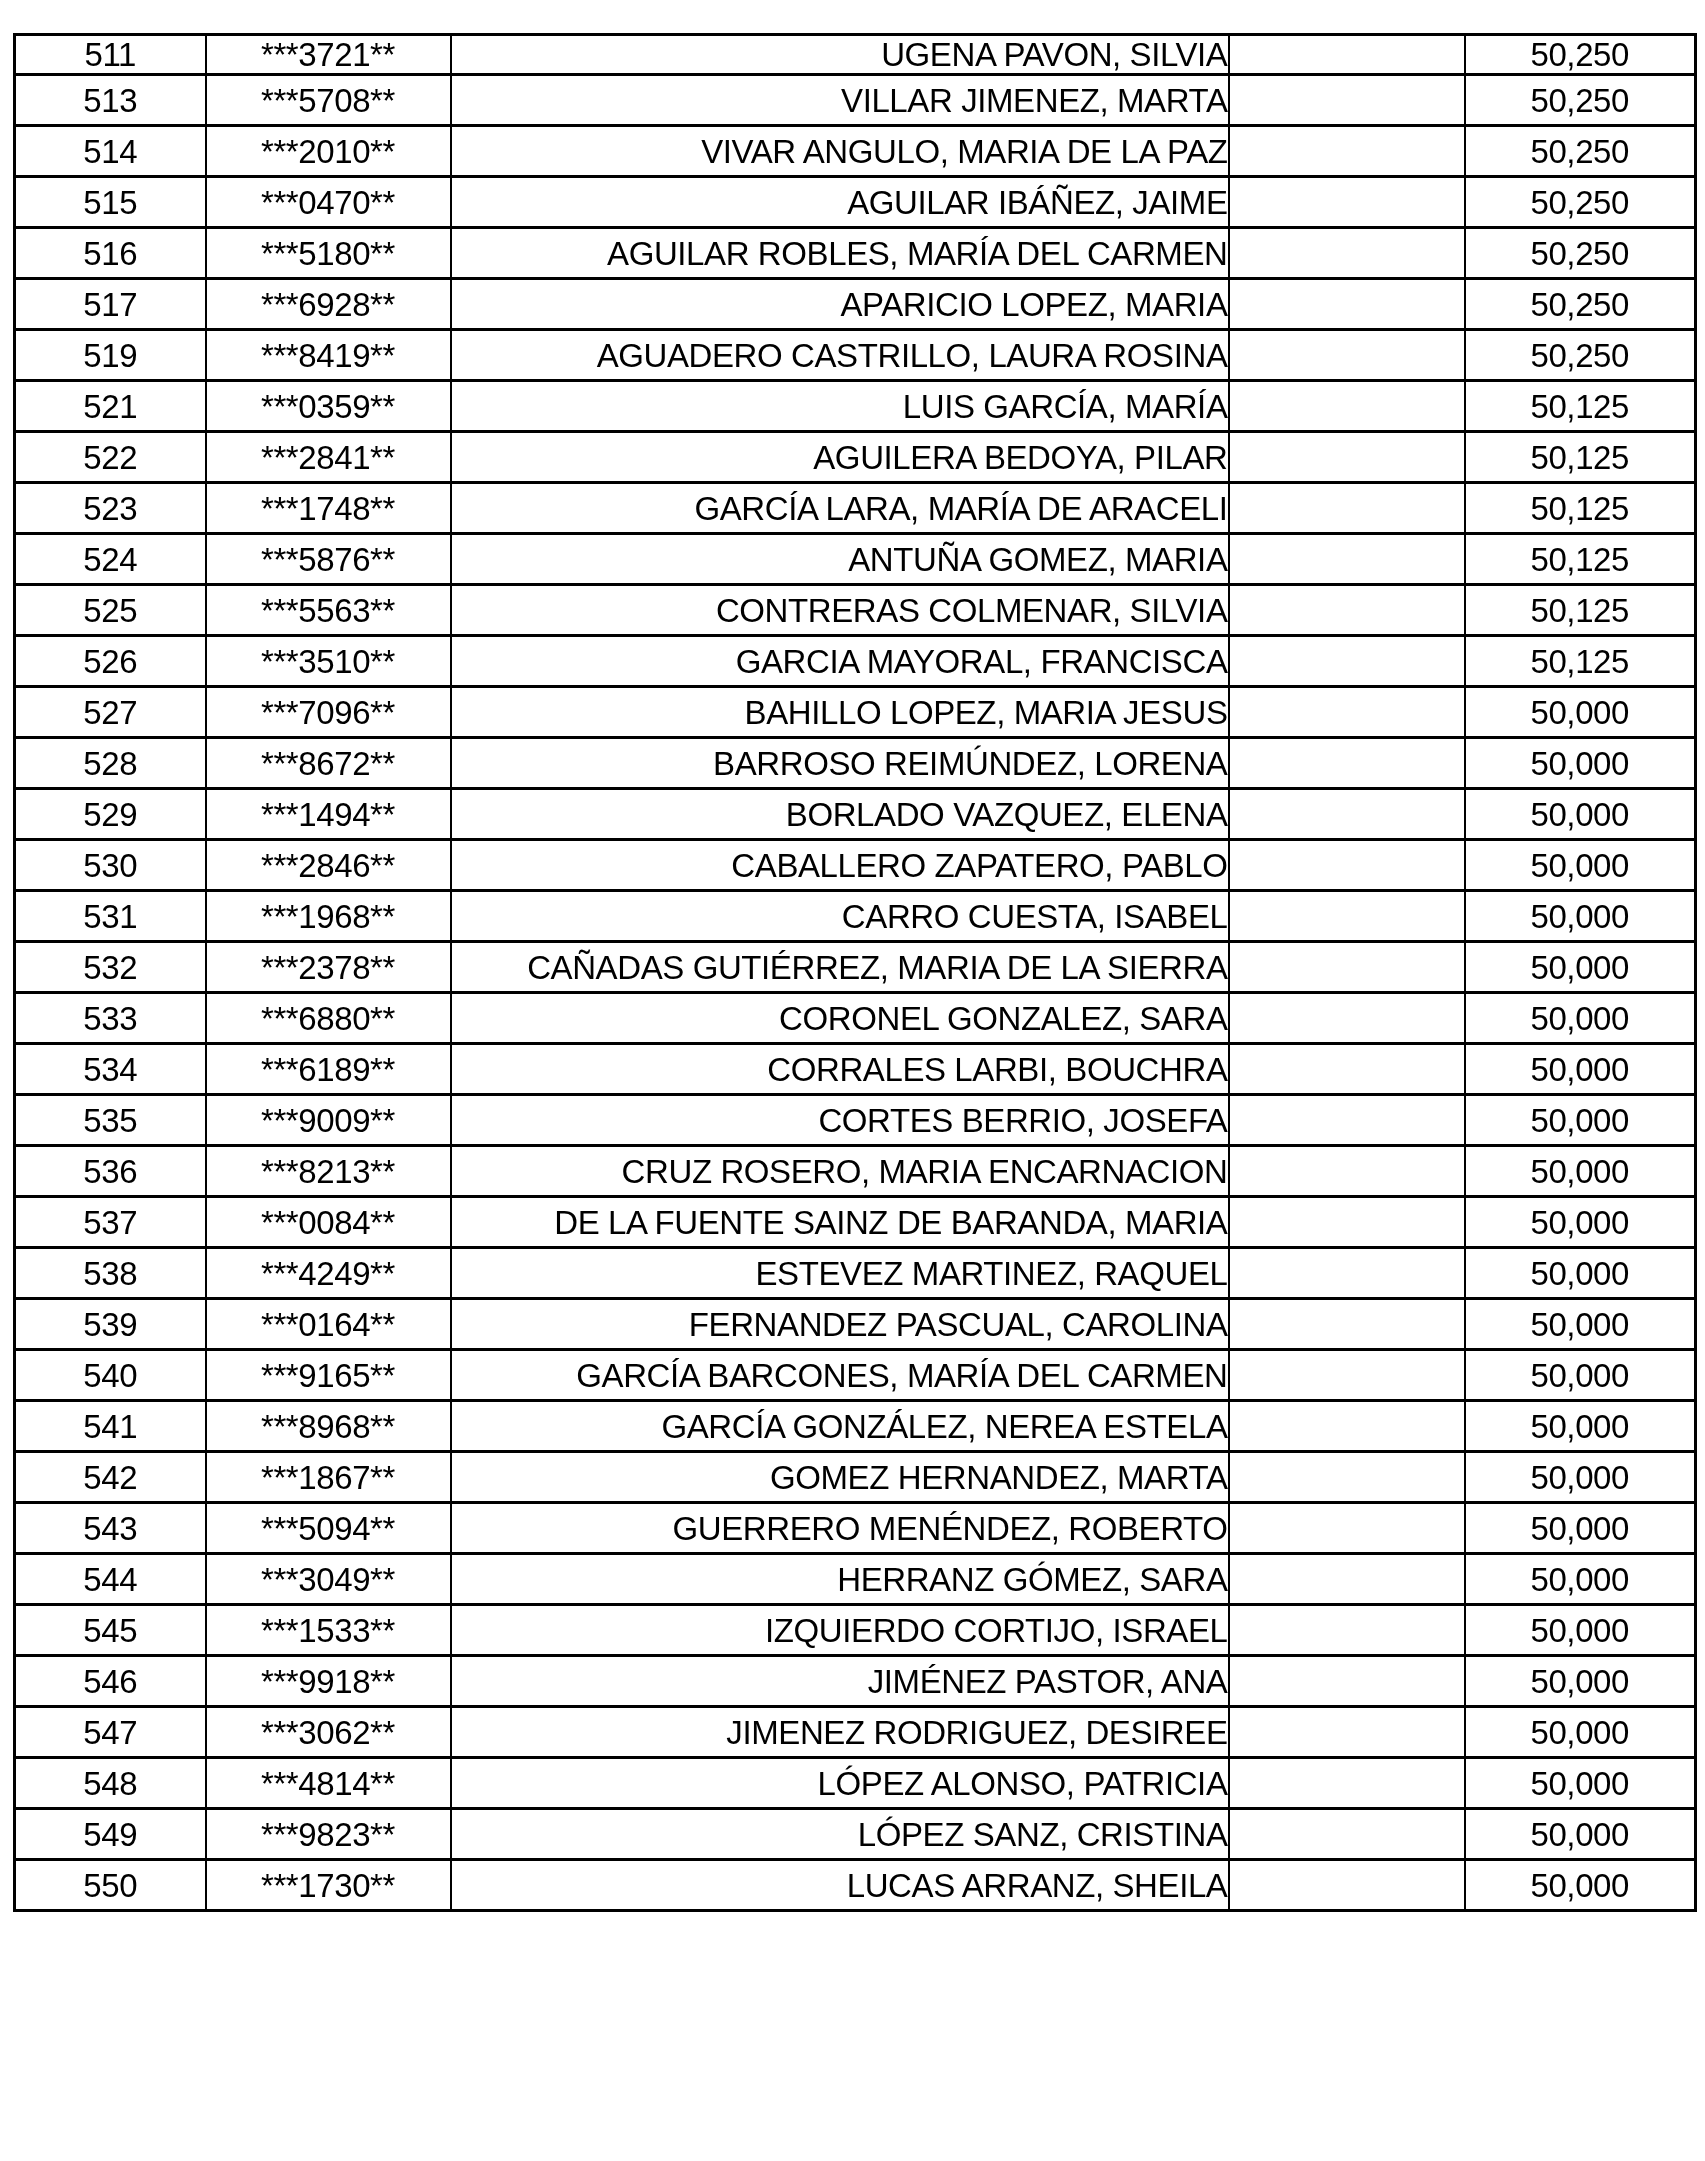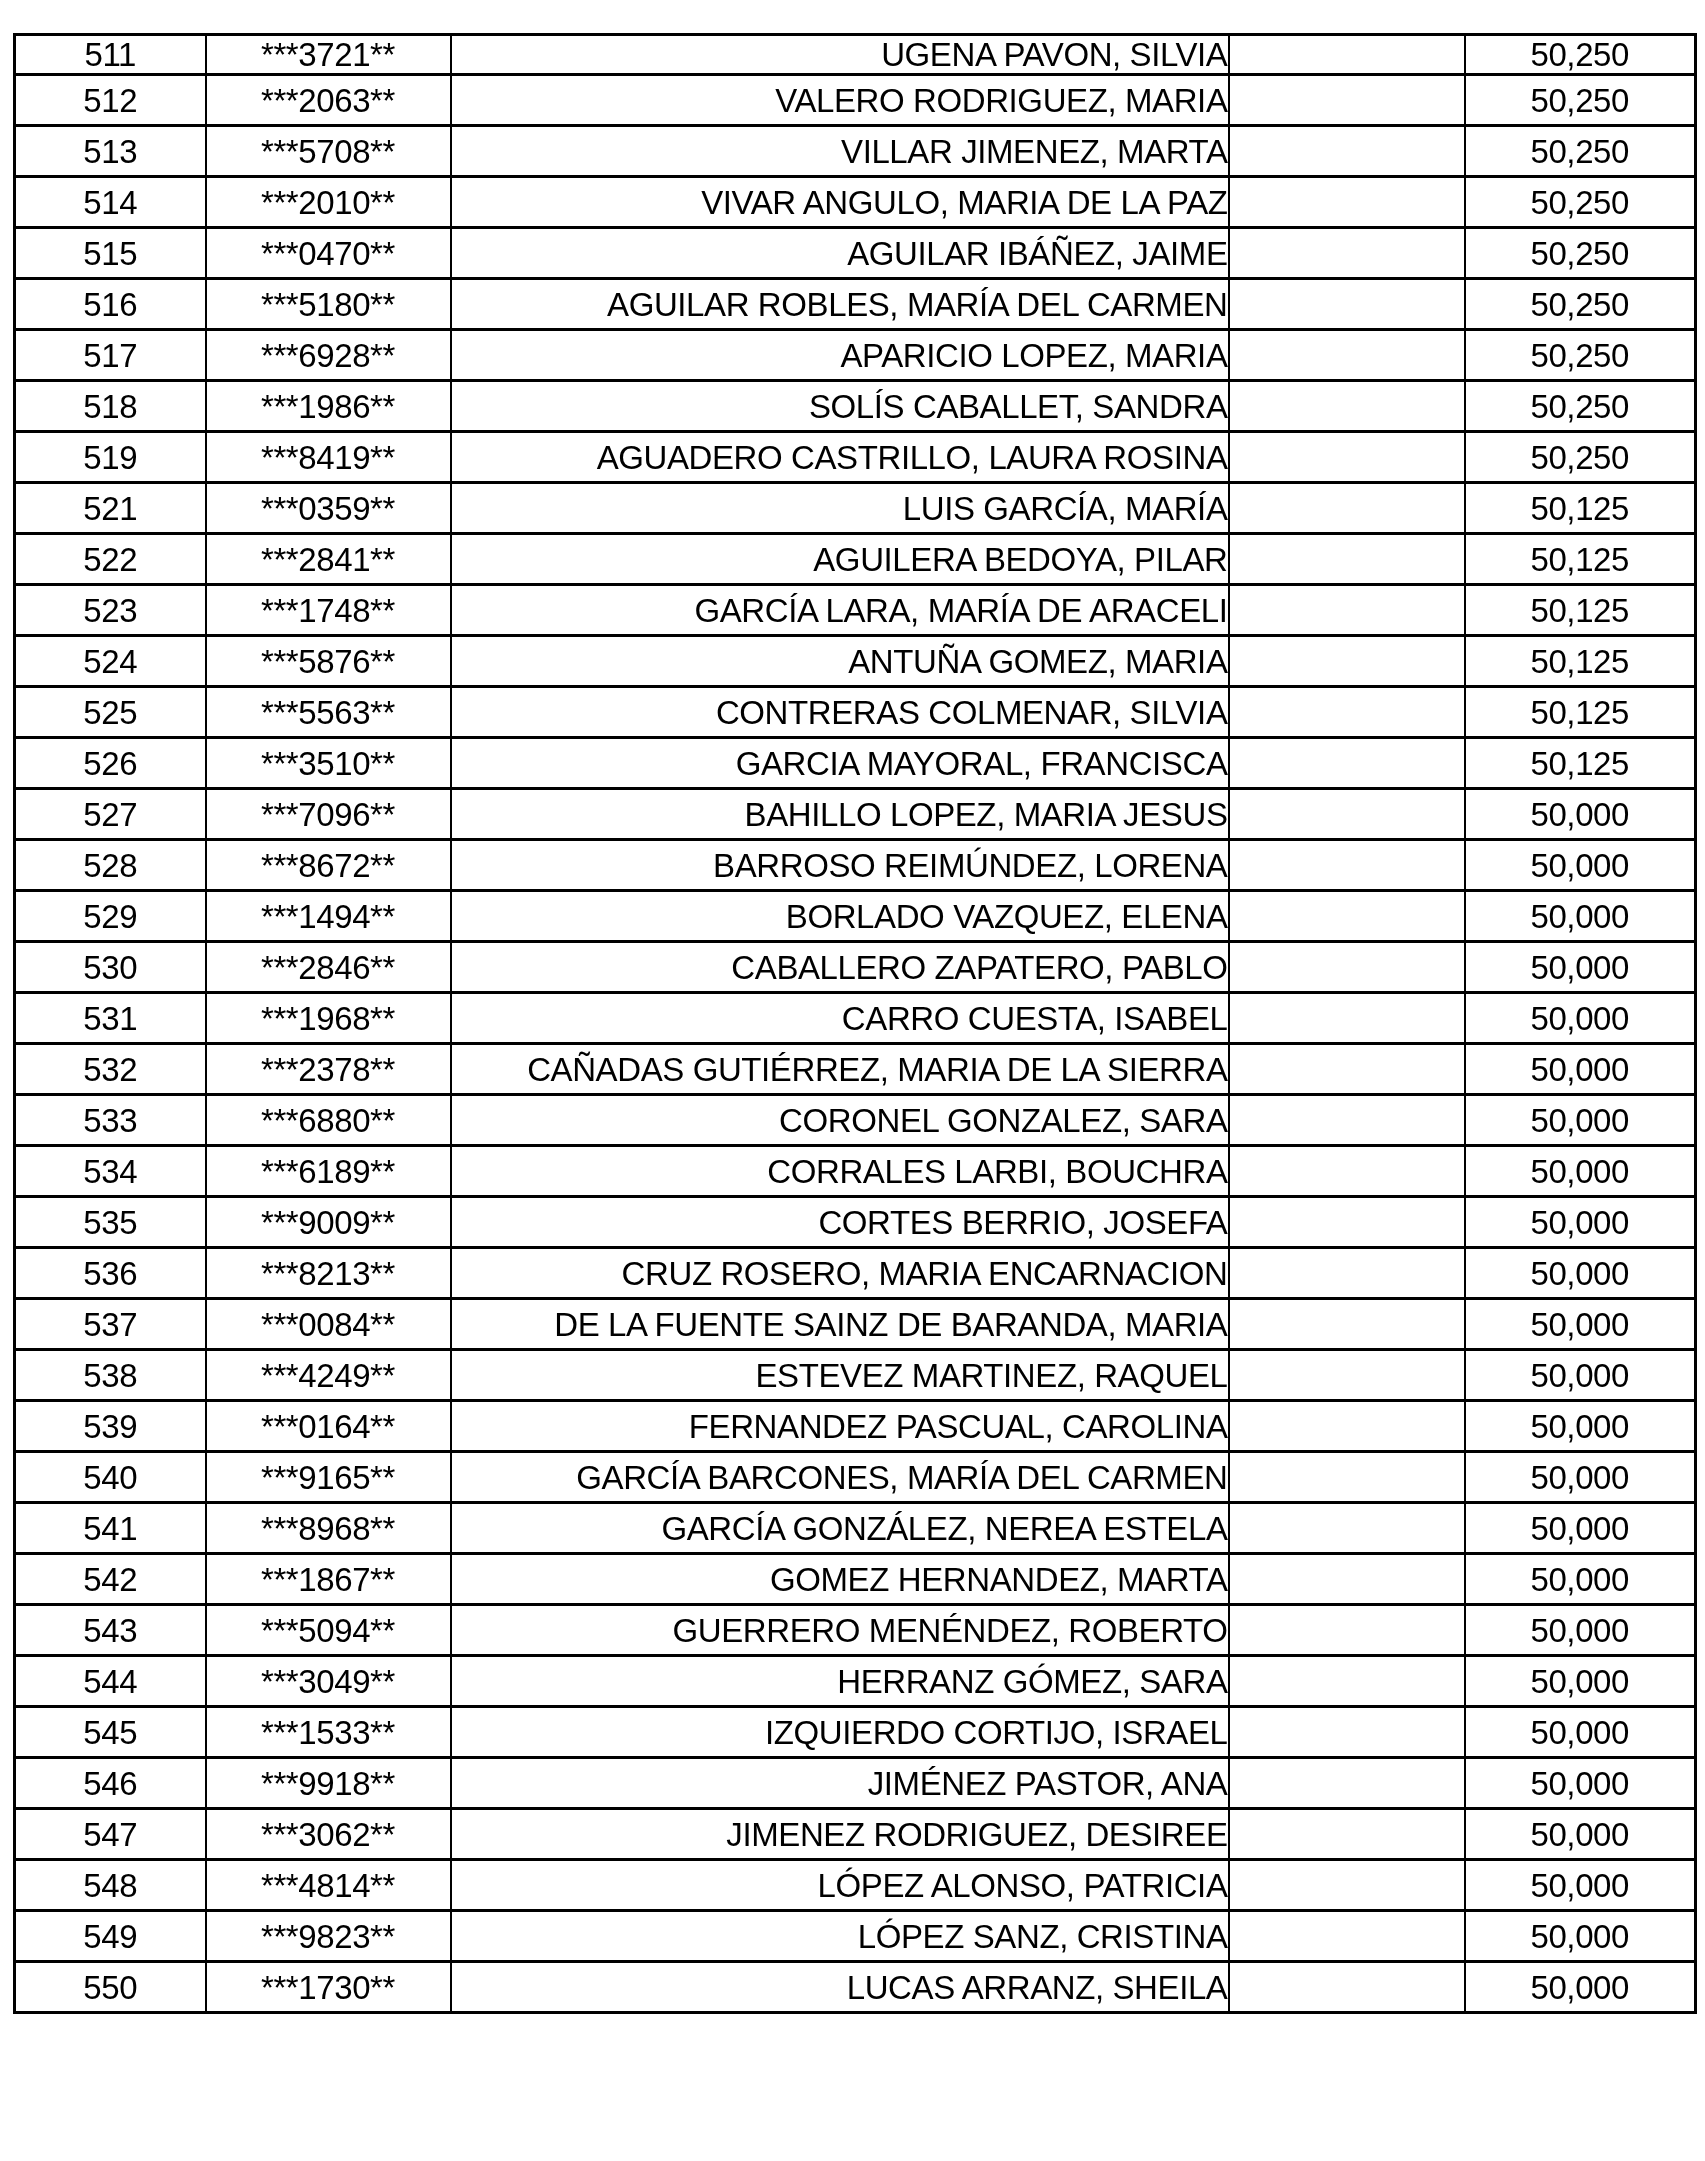--- a/index.html
+++ b/index.html
@@ -70,27 +70,20 @@
     </colgroup>
     <tbody id="roster-body">
         <tr>
           <td class="rank-cell">511</td>
           <td class="id-cell">***3721**</td>
           <td class="name-cell">UGENA PAVON, SILVIA</td>
           <td class="empty-cell"></td>
           <td class="score-cell">50,250</td>
         </tr>
         <tr>
-          <td class="rank-cell">512</td>
-          <td class="id-cell">***2063**</td>
-          <td class="name-cell">VALERO RODRIGUEZ, MARIA</td>
-          <td class="empty-cell"></td>
-          <td class="score-cell">50,250</td>
-        </tr>
-        <tr>
           <td class="rank-cell">513</td>
           <td class="id-cell">***5708**</td>
           <td class="name-cell">VILLAR JIMENEZ, MARTA</td>
           <td class="empty-cell"></td>
           <td class="score-cell">50,250</td>
         </tr>
         <tr>
           <td class="rank-cell">514</td>
           <td class="id-cell">***2010**</td>
           <td class="name-cell">VIVAR ANGULO, MARIA DE LA PAZ</td>
@@ -108,27 +101,20 @@
           <td class="rank-cell">516</td>
           <td class="id-cell">***5180**</td>
           <td class="name-cell">AGUILAR ROBLES, MARÍA DEL CARMEN</td>
           <td class="empty-cell"></td>
           <td class="score-cell">50,250</td>
         </tr>
         <tr>
           <td class="rank-cell">517</td>
           <td class="id-cell">***6928**</td>
           <td class="name-cell">APARICIO LOPEZ, MARIA</td>
-          <td class="empty-cell"></td>
-          <td class="score-cell">50,250</td>
-        </tr>
-        <tr>
-          <td class="rank-cell">518</td>
-          <td class="id-cell">***1986**</td>
-          <td class="name-cell">SOLÍS CABALLET, SANDRA</td>
           <td class="empty-cell"></td>
           <td class="score-cell">50,250</td>
         </tr>
         <tr>
           <td class="rank-cell">519</td>
           <td class="id-cell">***8419**</td>
           <td class="name-cell">AGUADERO CASTRILLO, LAURA ROSINA</td>
           <td class="empty-cell"></td>
           <td class="score-cell">50,250</td>
         </tr>

